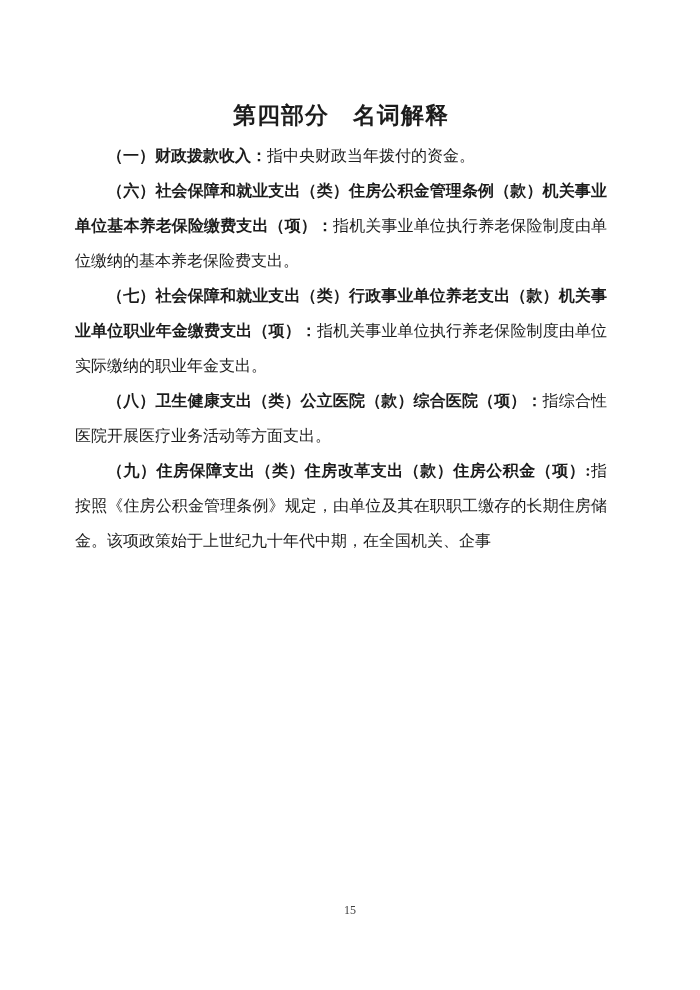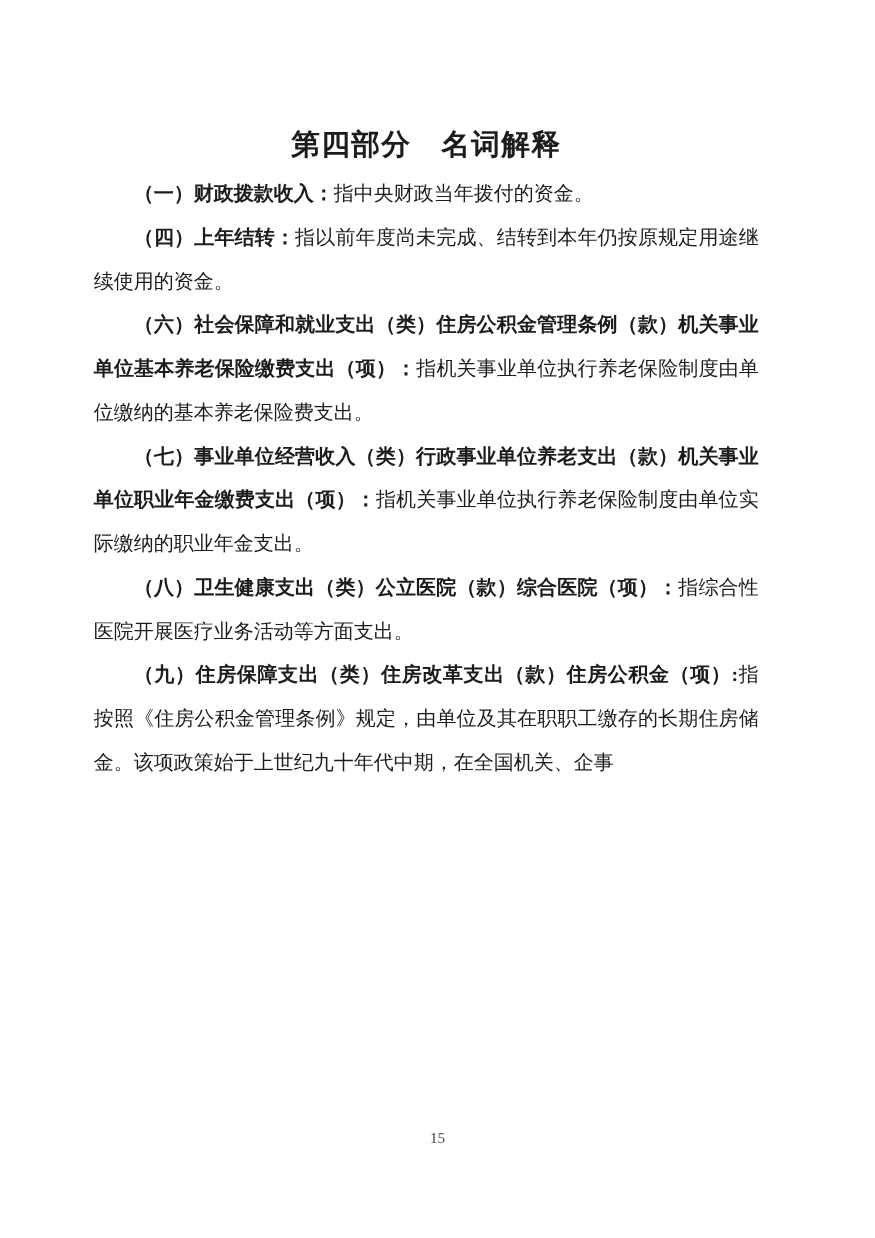--- a/index.html
+++ b/index.html
@@ -55,26 +55,25 @@
 
 <div class="page">
   <div class="content">
 
     <h1 class="doc-title">第四部分　名词解释</h1>
 
     <p class="para"><span class="term">（一）财政拨款收入：</span><span>指中央财政当年拨付的资金。</span></p>
 
 
 
-    <p class="para"><span class="term">（四）上年结转：</span><span>指以前年度尚未完成、结转到本年仍按原规定用途继续使用的资金。</span></p>
 
 
     <p class="para"><span class="term">（六）社会保障和就业支出（类）住房公积金管理条例（款）机关事业单位基本养老保险缴费支出（项）：</span><span>指机关事业单位执行养老保险制度由单位缴纳的基本养老保险费支出。</span></p>
 
-    <p class="para"><span class="term">（七）事业单位经营收入（类）行政事业单位养老支出（款）机关事业单位职业年金缴费支出（项）：</span><span>指机关事业单位执行养老保险制度由单位实际缴纳的职业年金支出。</span></p>
+    <p class="para"><span class="term">（七）社会保障和就业支出（类）行政事业单位养老支出（款）机关事业单位职业年金缴费支出（项）：</span><span>指机关事业单位执行养老保险制度由单位实际缴纳的职业年金支出。</span></p>
 
     <p class="para"><span class="term">（八）卫生健康支出（类）公立医院（款）综合医院（项）：</span><span>指综合性医院开展医疗业务活动等方面支出。</span></p>
 
     <p class="para"><span class="term">（九）住房保障支出（类）住房改革支出（款）住房公积金（项）:</span><span>指按照《住房公积金管理条例》规定，由单位及其在职职工缴存的长期住房储金。该项政策始于上世纪九十年代中期，在全国机关、企事</span></p>
 
   </div>
 
   <div class="footer">15</div>
 </div>
 

